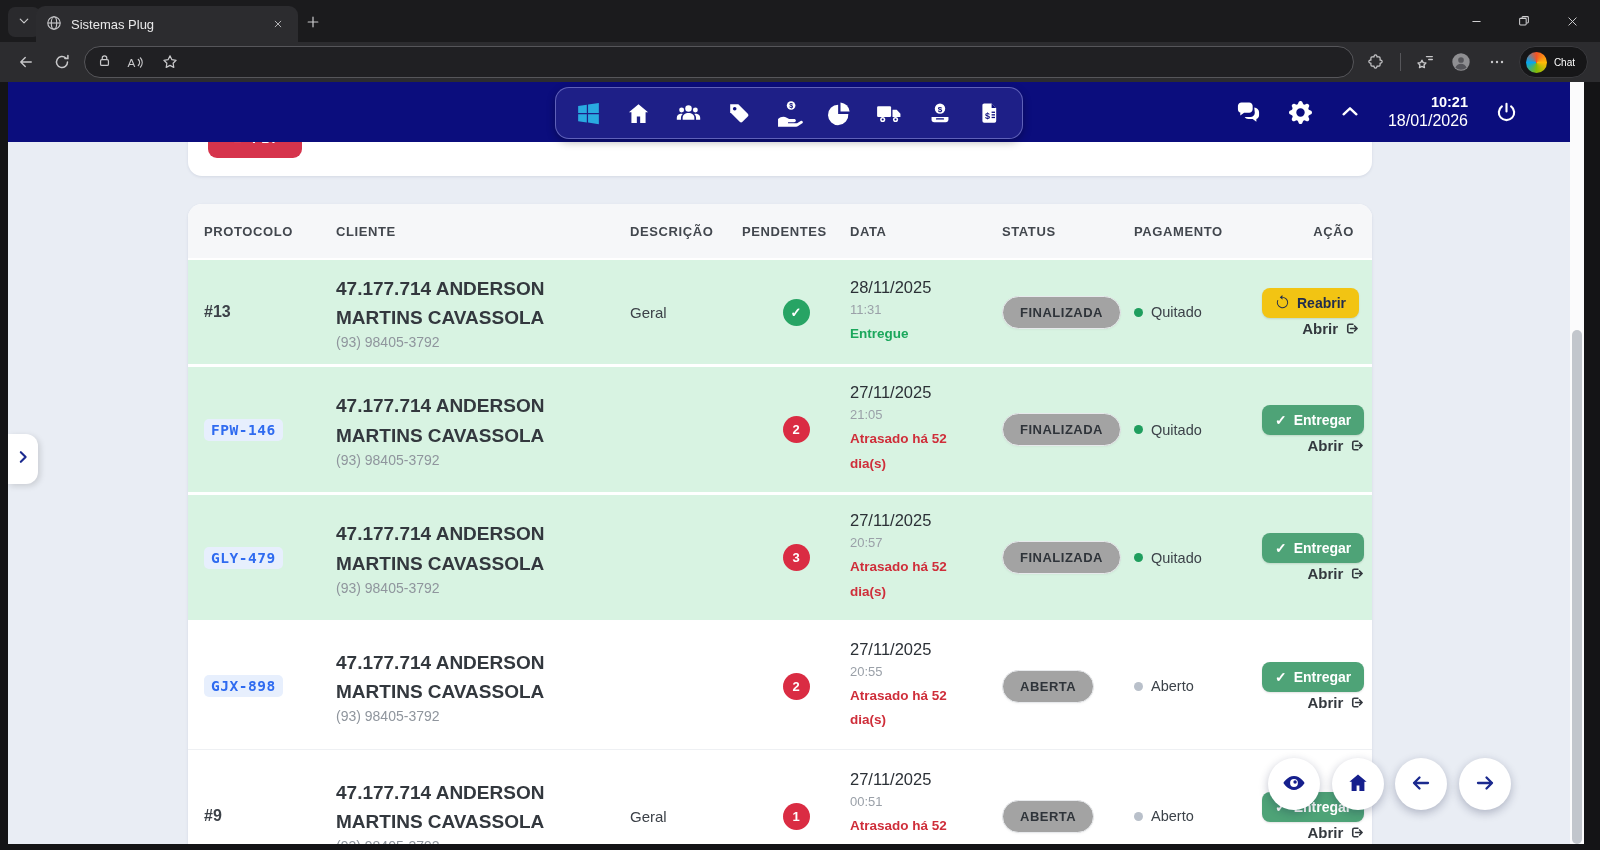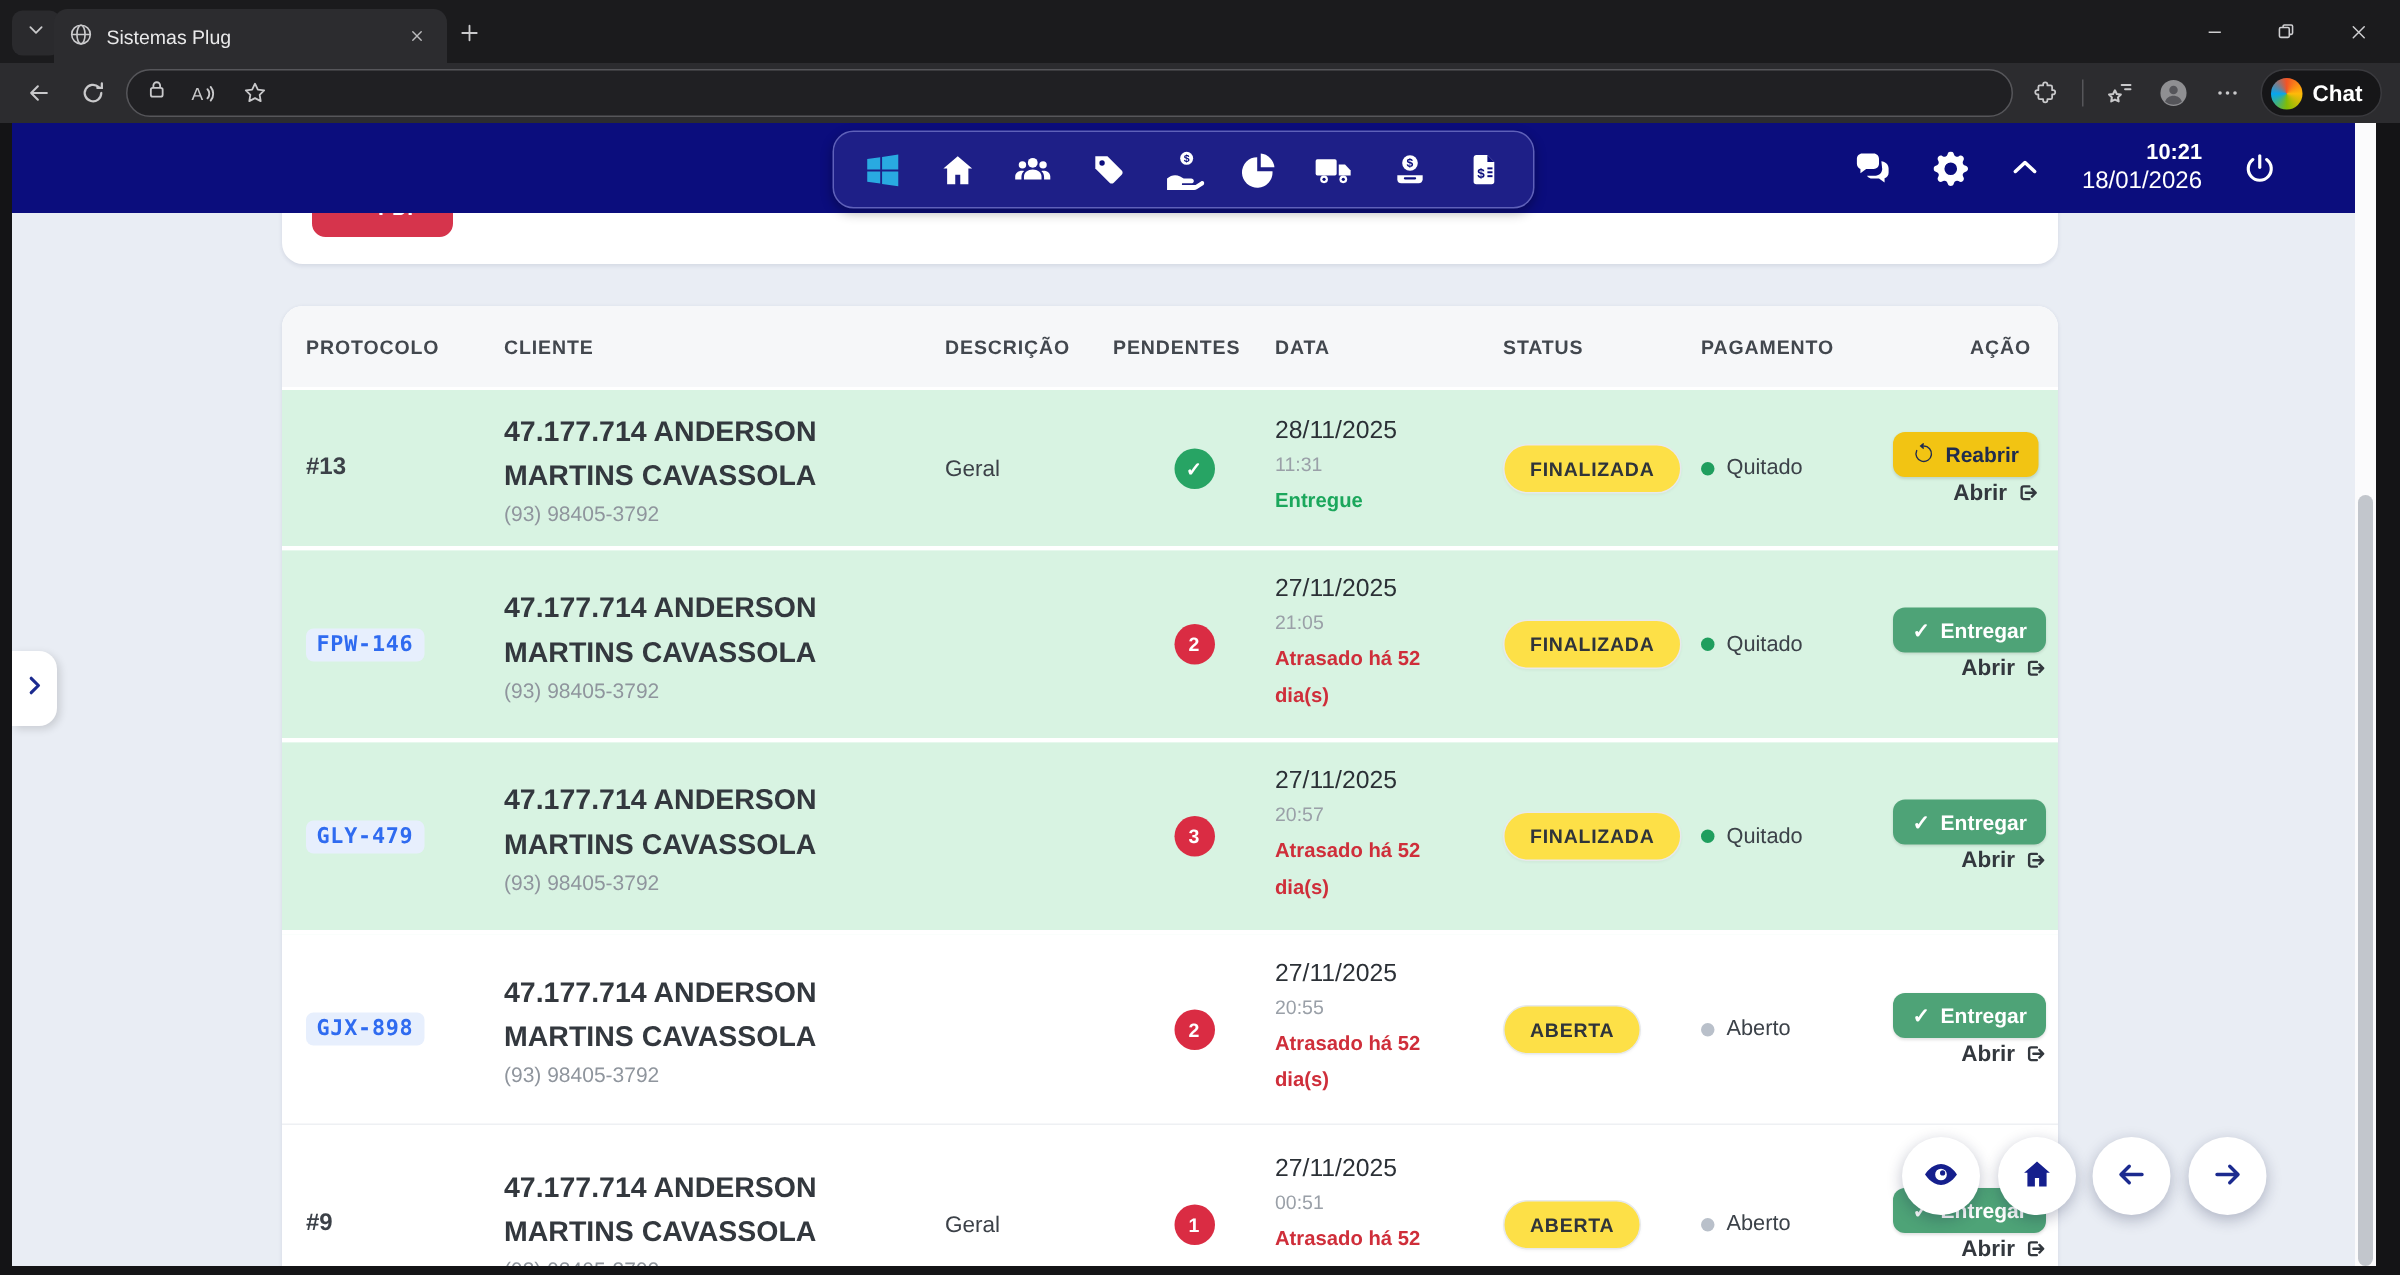--- a/index.html
+++ b/index.html
@@ -12,21 +12,21 @@
   .tab-title{flex:1;white-space:nowrap;overflow:hidden}
   .tab-close{width:20px;height:20px;border-radius:4px;display:flex;align-items:center;justify-content:center}
   .new-tab{position:absolute;left:300px;top:11px;width:26px;height:26px;border-radius:5px;display:flex;align-items:center;justify-content:center}
   .win-controls{position:absolute;right:4px;top:0;height:42px;display:flex}
   .win-btn{width:48px;height:42px;display:flex;align-items:center;justify-content:center}
   .toolbar{position:absolute;left:0;top:42px;width:1600px;height:40px;background:#2c2c2f;display:flex;align-items:center;padding:0 12px;box-sizing:border-box;gap:8px}
   .tb-btn{width:28px;height:28px;display:flex;align-items:center;justify-content:center;border-radius:5px;flex:0 0 auto}
   .addr{flex:1;height:30px;border:1px solid #56565a;background:#202023;border-radius:16px;display:flex;align-items:center;padding:0 12px;gap:8px;min-width:0}
   .addr-url{flex:1;color:#e6e6e8;font-size:13.5px;white-space:nowrap;overflow:hidden}
   .tb-divider{width:1px;height:18px;background:#56565a;margin:0 2px}
-  .chat-pill{height:30px;border-radius:16px;background:#161618;border:1px solid #3a3a3e;display:flex;align-items:center;gap:7px;padding:0 12px 0 6px;color:#fff;font-size:15px;font-weight:bold}
+  .chat-pill{height:30px;border-radius:16px;background:#161618;border:1px solid #3a3a3e;display:flex;align-items:center;gap:7px;padding:0 12px 0 6px;color:#fff;font-size:10px;font-weight:normal}
   .copilot-logo{width:21px;height:21px;border-radius:50%;background:conic-gradient(#f35325,#ffba08,#81bc06,#05a6f0,#f35325)}
 
   
   .viewport{position:absolute;left:8px;top:82px;width:1576px;height:762px;background:#e9edf4;overflow:hidden}
   .scroll-track{position:absolute;right:0;top:0;width:14px;height:762px;background:#fbfbfc;z-index:40}
   .scroll-thumb{position:absolute;left:2px;top:248px;width:10px;height:514px;background:#c2c6cc;border-radius:5px;cursor:pointer}
 
   
   .navbar{position:absolute;left:0;top:0;width:1562px;height:60px;background:#0b0d7d;z-index:20}
   .dock{position:absolute;left:50%;transform:translateX(-50%);top:5px;width:466px;height:50px;background:rgba(255,255,255,.08);border:1px solid rgba(150,152,225,.55);border-radius:14px;display:flex;align-items:center;justify-content:space-evenly;box-shadow:0 3px 8px rgba(0,0,0,.3)}
@@ -58,21 +58,21 @@
   .c-desc{font-size:15px;color:#3c4148}
   .c-pend{display:flex;justify-content:center}
   .badge{width:27px;height:27px;border-radius:50%;display:flex;align-items:center;justify-content:center;color:#fff;font-weight:bold;font-size:13px}
   .badge.check{background:#27a464}
   .badge.count{background:#da2c43}
   .c-data .date{font-size:16.5px;color:#2b3036}
   .c-data .hour{font-size:13px;color:#9aa0a8;margin-top:5px}
   .c-data .note{font-size:13.5px;font-weight:bold;margin-top:5px;line-height:1.8;padding-right:18px}
   .note.success{color:#1ba75c}
   .note.danger{color:#cf2e3a}
-  .pill{display:inline-block;background:#fde047;border:1px solid #e7e9ec;border-radius:999px;padding:8px 17px;font-size:13px;font-weight:bold;color:#2f343a;letter-spacing:.5px;box-shadow:0 1px 2px rgba(0,0,0,.04)}
+  .pill{display:inline-block;background:#a3a3a3;border:1px solid #e7e9ec;border-radius:999px;padding:8px 17px;font-size:13px;font-weight:bold;color:#2f343a;letter-spacing:.5px;box-shadow:0 1px 2px rgba(0,0,0,.04)}
   .c-pay{display:flex;align-items:center;gap:8px;font-size:14.5px;color:#3c4249}
   .dot{width:9px;height:9px;border-radius:50%;flex:0 0 auto}
   .dot.paid{background:#1f9e5e}
   .dot.open{background:#b9c0ca}
   .c-act{display:flex;flex-direction:column;align-items:flex-end;gap:2px;padding-right:18px}
   .act-btn{display:flex;align-items:center;gap:7px;border-radius:8px;padding:7px 13px;font-size:14px;font-weight:bold;border:none;font-family:inherit;cursor:pointer;box-shadow:0 1px 2px rgba(0,0,0,.12)}
   .act-btn.reopen{background:#f2c413;color:#202c4e}
   .act-btn.deliver{background:#4ea377;color:#fff}
   .act-link{display:flex;align-items:center;gap:6px;font-size:15px;font-weight:bold;color:#33383e;cursor:pointer}
 

